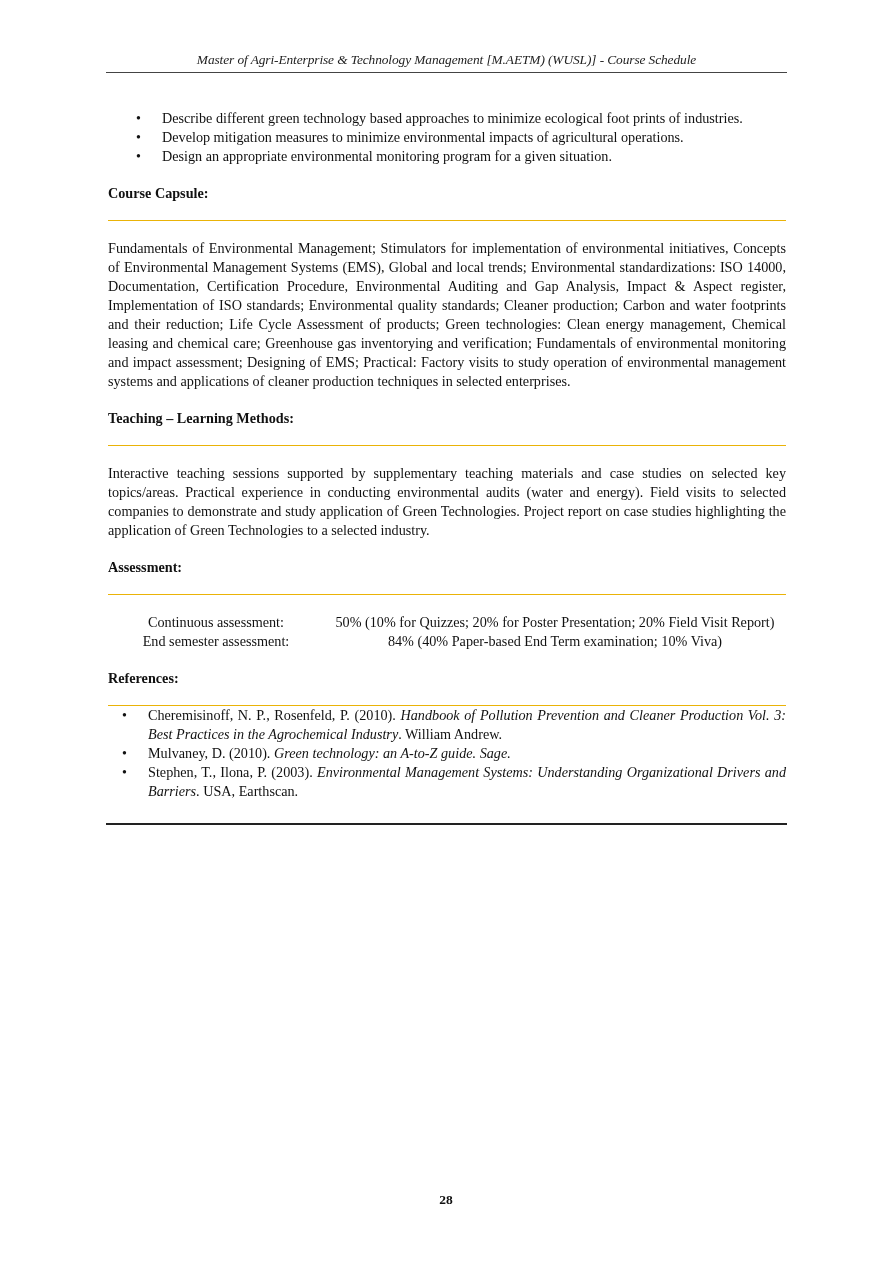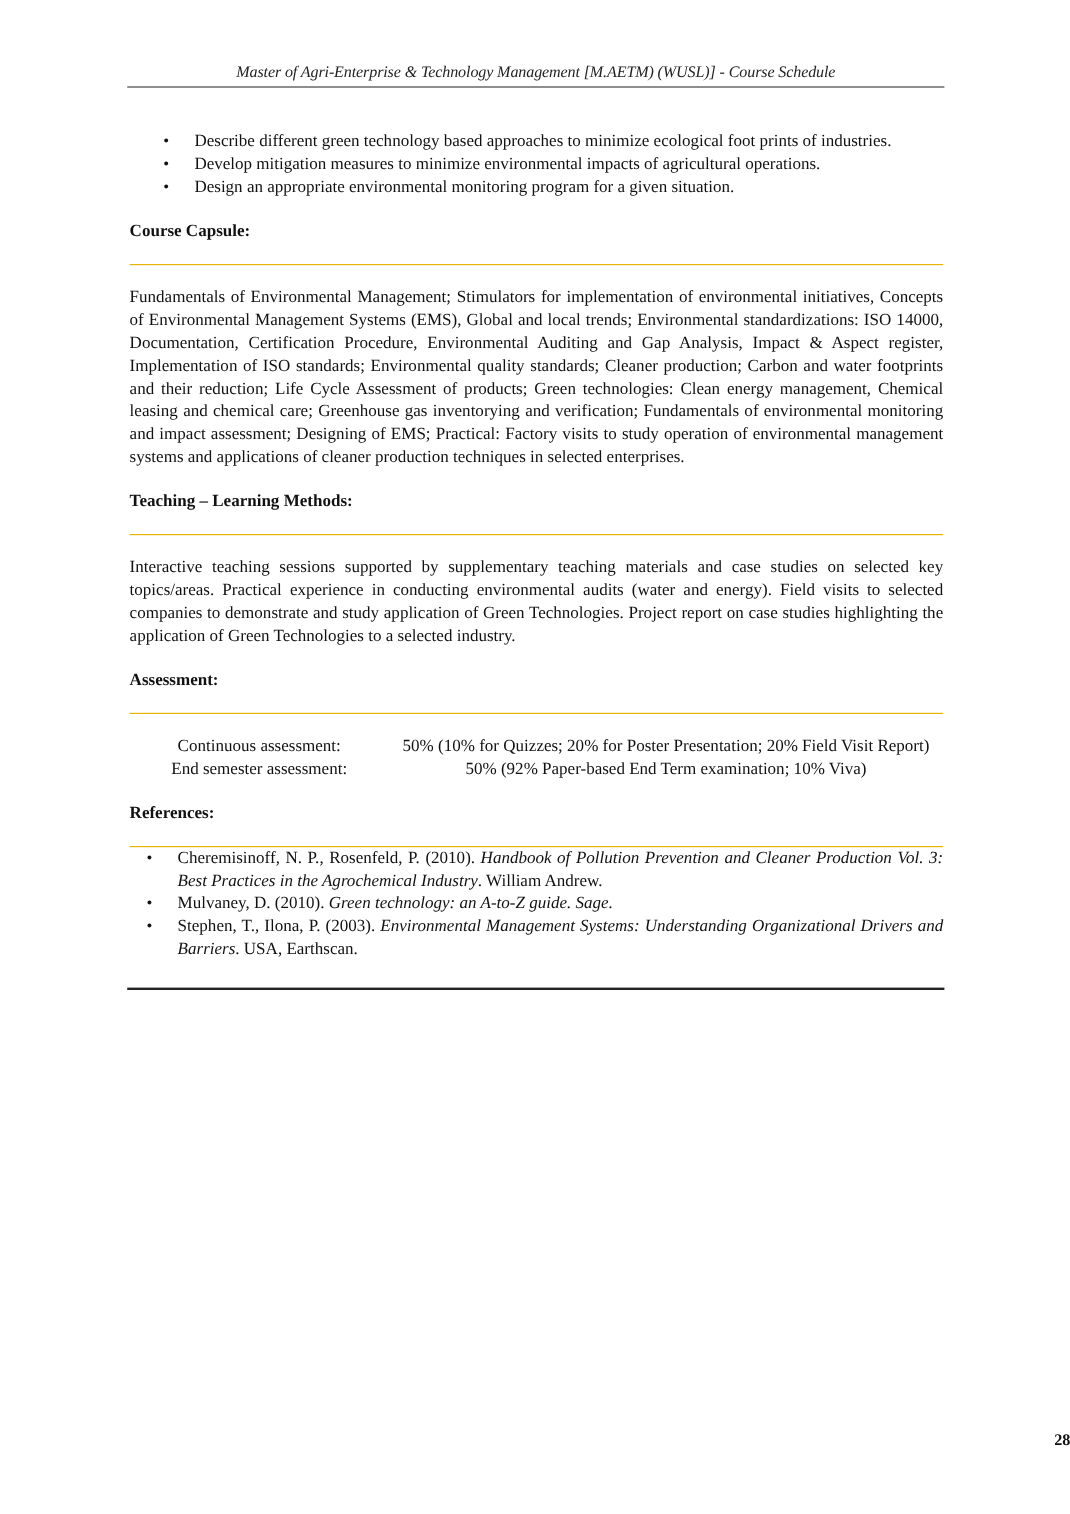--- a/index.html
+++ b/index.html
@@ -17,21 +17,21 @@
   .section-heading { font-weight: bold; margin-top: 18px; padding-bottom: 17px;
                      border-bottom: 1px solid #eab308; }
   .para { margin-top: 18px; text-align: justify; }
   .assess { margin-top: 18px; text-align: center; }
   .assess-row { display: flex; }
   .assess-label { width: 216px; flex: none; }
   .assess-value { flex: 1; }
   .refs { margin-top: 20px; }
   .ref-italic { font-style: italic; }
   .bottom-rule { margin-top: 22px; height: 2px; background: #222; margin-left: -2px; width: 681px; }
-  .page-number { position: absolute; left: 0; width: 892px; top: 1192px; text-align: right;
+  .page-number { position: absolute; left: 0; width: 892px; top: 1192px; text-align: center;
                  font-weight: bold; font-size: 13.5px; }
 </style>
 </head>
 <body>
 
 <div class="header">Master of Agri-Enterprise &amp; Technology Management [M.AETM) (WUSL)] - Course Schedule</div>
 <div class="header-rule"></div>
 
 <div class="content">
   <ul class="bullets">
@@ -47,21 +47,21 @@
   <div class="para">Interactive teaching sessions supported by supplementary teaching materials and case studies on selected key topics/areas. Practical experience in conducting environmental audits (water and energy). Field visits to selected companies to demonstrate and study application of Green Technologies. Project report on case studies highlighting the application of Green Technologies to a selected industry.</div>
 
   <div class="section-heading">Assessment:</div>
   <div class="assess">
     <div class="assess-row">
       <div class="assess-label">Continuous assessment:</div>
       <div class="assess-value">50% (10% for Quizzes; 20% for Poster Presentation; 20% Field Visit Report)</div>
     </div>
     <div class="assess-row">
       <div class="assess-label">End semester assessment:</div>
-      <div class="assess-value">50% (92% Paper-based End Term examination; 10% Viva)</div>
+      <div class="assess-value">84% (40% Paper-based End Term examination; 10% Viva)</div>
     </div>
   </div>
 
   <div class="section-heading">References:</div>
   <ul class="bullets refs">
     <li><span>Cheremisinoff, N. P., Rosenfeld, P. (2010). </span><span class="ref-italic">Handbook of Pollution Prevention and Cleaner Production Vol. 3: Best Practices in the Agrochemical Industry</span><span>. William Andrew.</span></li>
     <li><span>Mulvaney, D. (2010). </span><span class="ref-italic">Green technology: an A-to-Z guide. Sage.</span><span></span></li>
     <li><span>Stephen, T., Ilona, P. (2003). </span><span class="ref-italic">Environmental Management Systems: Understanding Organizational Drivers and Barriers</span><span>. USA, Earthscan.</span></li>
   </ul>
 

